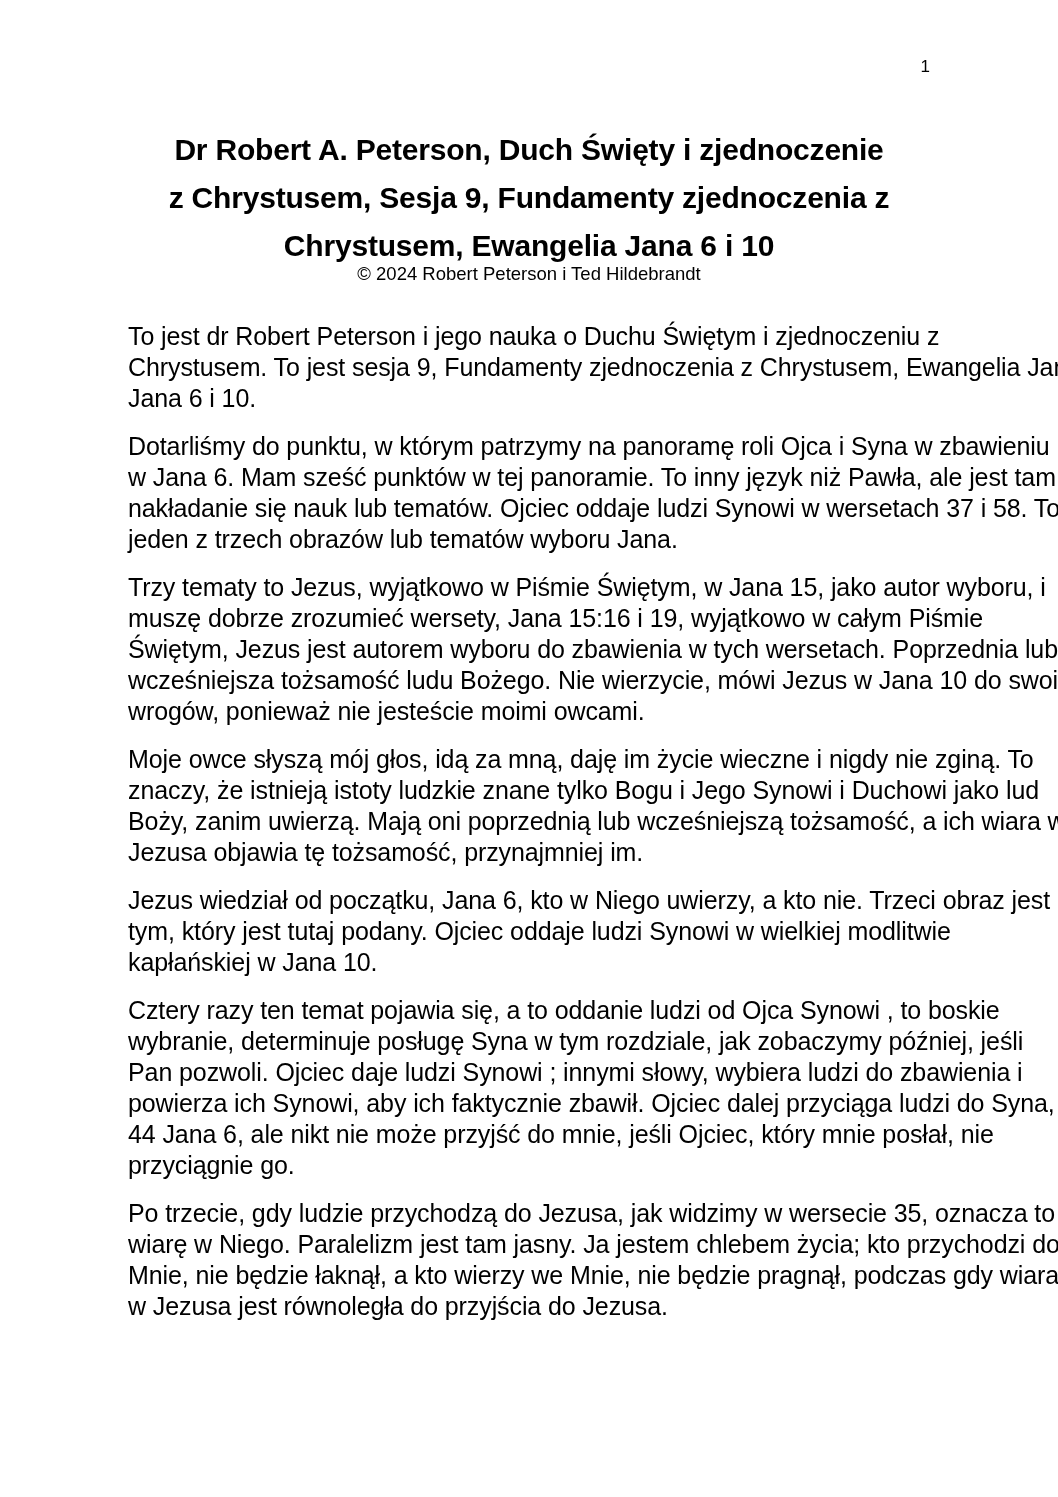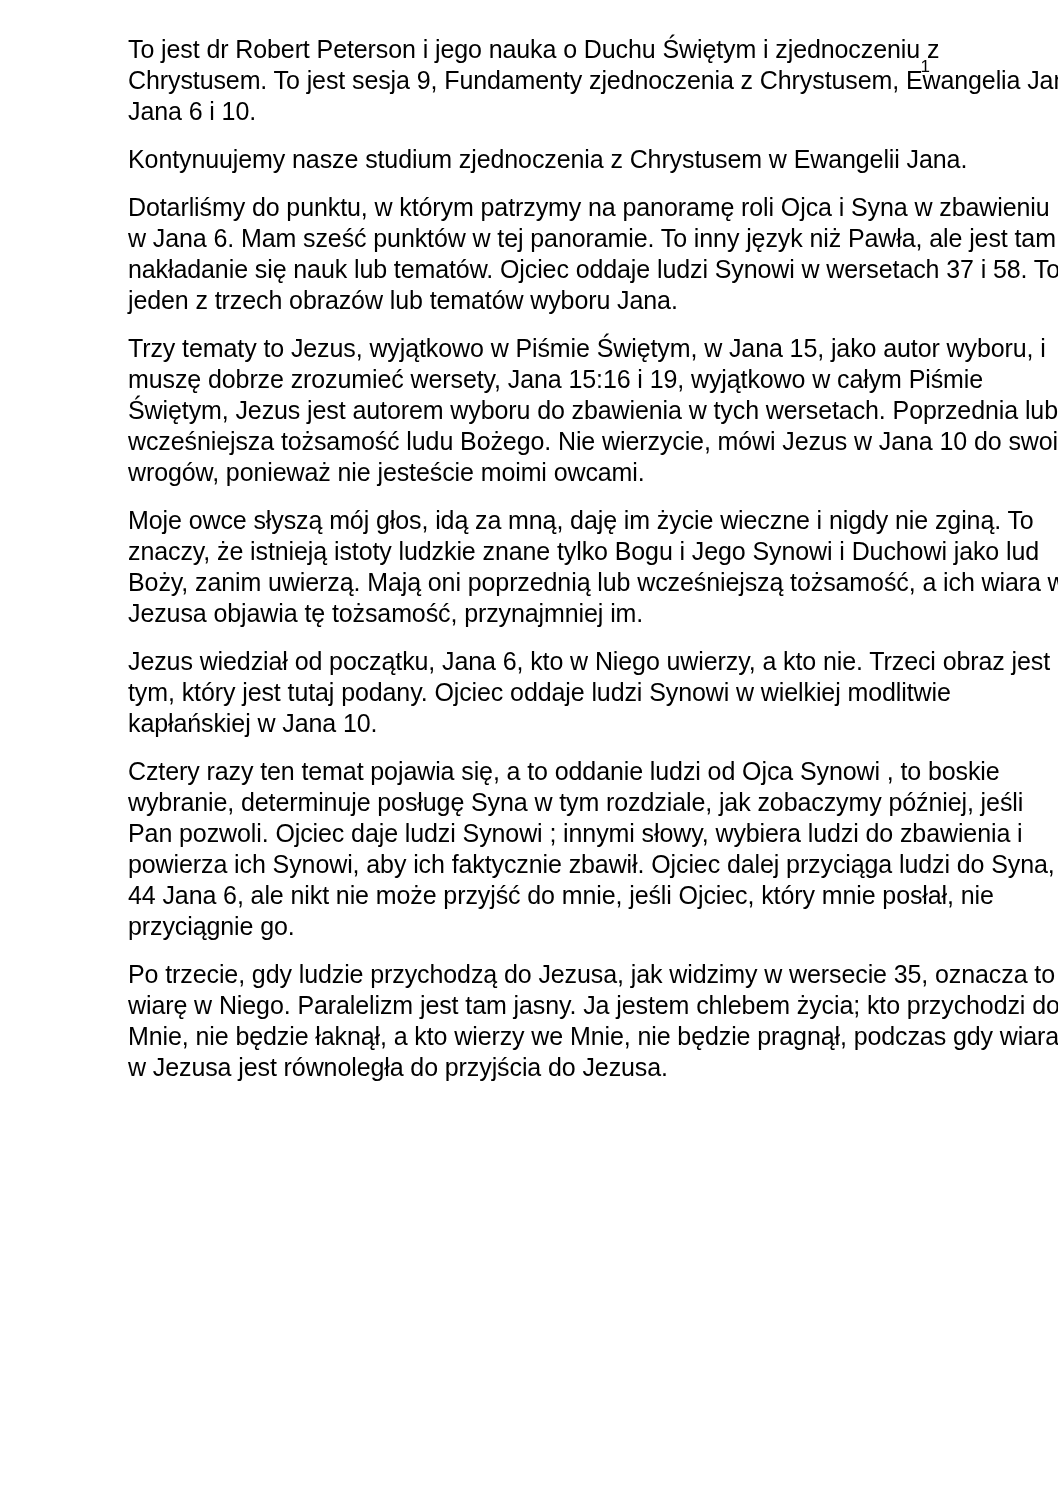--- a/index.html
+++ b/index.html
@@ -57,27 +57,30 @@
     margin-top: 34px;
   }
 </style>
 </head>
 <body>
 
 <div class="page">
   <div class="page-number">1</div>
 
   <div class="content">
+    <h1 class="doc-title">Dr Robert A. Peterson, Duch Święty i zjednoczenie
+z Chrystusem, Sesja 9, Fundamenty zjednoczenia z
+Chrystusem, Ewangelia Jana 6 i 10</h1>
 
+    <div class="copyright">© 2024 Robert Peterson i Ted Hildebrandt</div>
 
     <div class="body-text">
       <p class="first">To jest dr Robert Peterson i jego nauka o Duchu Świętym i zjednoczeniu z
 Chrystusem. To jest sesja 9, Fundamenty zjednoczenia z Chrystusem, Ewangelia Jana,
 Jana 6 i 10.</p>
-      <p>Kontynuujemy nasze studium zjednoczenia z Chrystusem w Ewangelii Jana.</p>
       <p>Dotarliśmy do punktu, w którym patrzymy na panoramę roli Ojca i Syna w zbawieniu
 w Jana 6. Mam sześć punktów w tej panoramie. To inny język niż Pawła, ale jest tam
 nakładanie się nauk lub tematów. Ojciec oddaje ludzi Synowi w wersetach 37 i 58. To
 jeden z trzech obrazów lub tematów wyboru Jana.</p>
       <p>Trzy tematy to Jezus, wyjątkowo w Piśmie Świętym, w Jana 15, jako autor wyboru, i
 muszę dobrze zrozumieć wersety, Jana 15:16 i 19, wyjątkowo w całym Piśmie
 Świętym, Jezus jest autorem wyboru do zbawienia w tych wersetach. Poprzednia lub
 wcześniejsza tożsamość ludu Bożego. Nie wierzycie, mówi Jezus w Jana 10 do swoich
 wrogów, ponieważ nie jesteście moimi owcami.</p>
       <p>Moje owce słyszą mój głos, idą za mną, daję im życie wieczne i nigdy nie zginą. To

